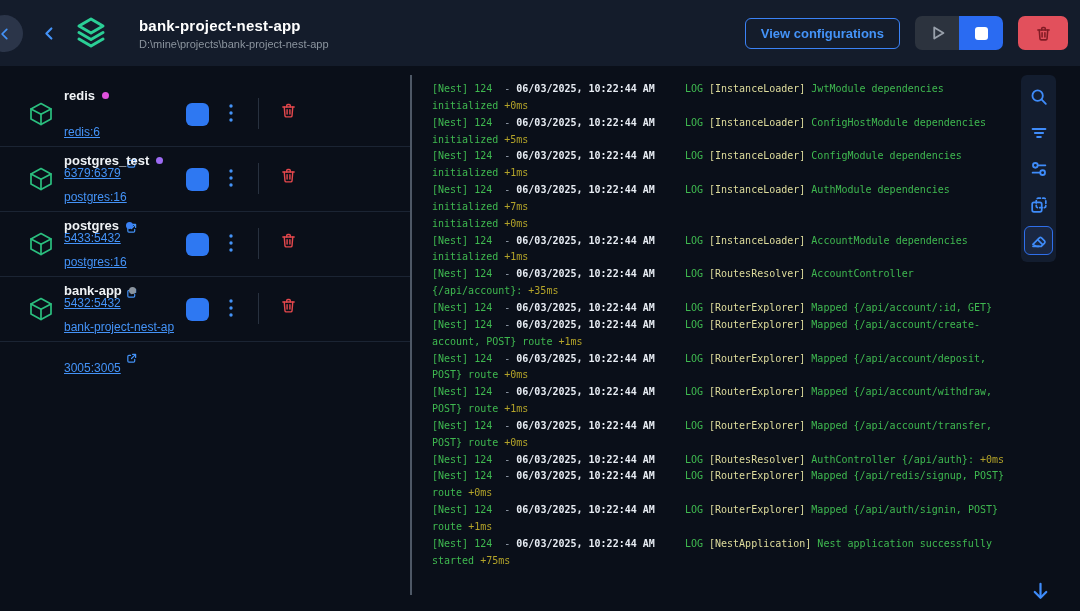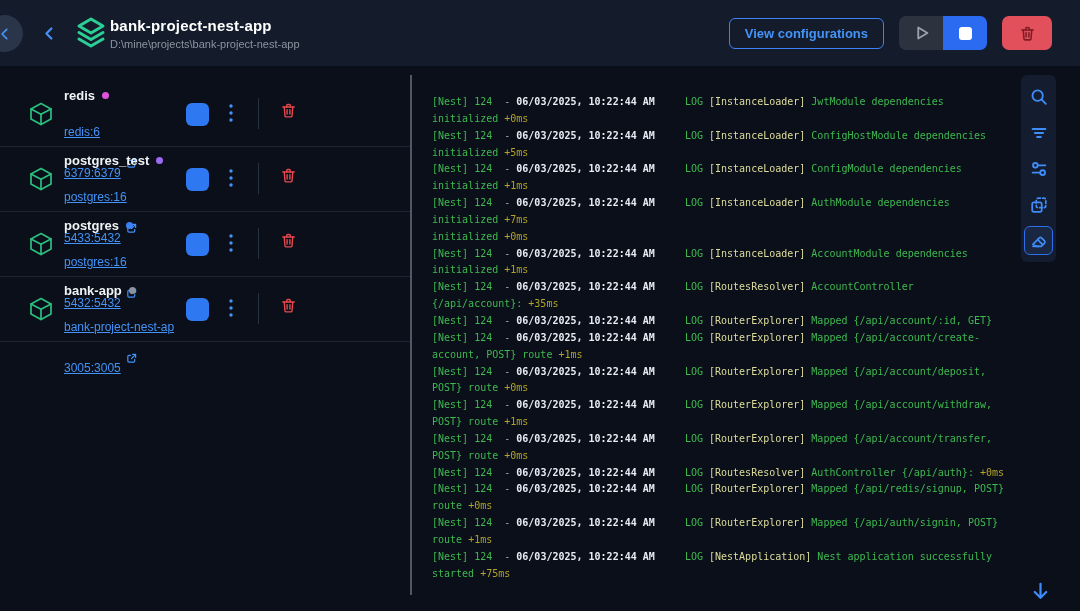--- a/index.html
+++ b/index.html
@@ -20,24 +20,24 @@
     position:absolute; left:-14px; top:15px; width:37px; height:37px;
     border-radius:50%; background:#2b3549; border:none;
     display:flex; align-items:center; justify-content:center;
     color:#4493f8; z-index:6; cursor:pointer;
   }
   .back-btn {
     margin-left:42px; background:none; border:none; color:#4493f8;
     display:flex; align-items:center; cursor:pointer;
   }
   .logo { margin-left:16px; display:flex; color:#2bcf96; }
-  .titles { margin-left:1px; }
+  .titles { margin-left:30px; }
   .title { font-size:15px; font-weight:bold; color:#ffffff; letter-spacing:.2px; }
   .path  { font-size:11px; color:#8b949e; margin-top:4px; }
-  .actions { margin-left:auto; margin-right:28px; display:flex; align-items:center; gap:15px; }
+  .actions { margin-left:auto; margin-right:12px; display:flex; align-items:center; gap:15px; }
   .btn-outline {
     height:31px; padding:0 15px; background:transparent;
     border:1px solid #3b82f6; color:#4493f8; border-radius:6px;
     font-size:13px; font-weight:bold; cursor:pointer;
     font-family:"Liberation Sans",sans-serif;
   }
   .seg { display:flex; }
   .seg button { width:44px; height:34px; border:none; display:flex; align-items:center; justify-content:center; cursor:pointer; }
   .seg-play { background:#2c333e; border-radius:7px 0 0 7px; color:#99a1ab; }
   .seg-stop { background:#2a6bf2; border-radius:0 7px 7px 0; }
@@ -62,21 +62,21 @@
   .ext { color:#4493f8; display:flex; }
   .rstop {
     position:absolute; left:186px; top:21px; width:23px; height:23px;
     background:#2e78f2; border:none; border-radius:6px; cursor:pointer;
   }
   .kebab { position:absolute; left:224px; top:18px; background:none; border:none; color:#4493f8; cursor:pointer; }
   .vsep { position:absolute; left:258px; top:16px; width:1px; height:31px; background:#28313f; }
   .rtrash { position:absolute; left:280px; top:20px; background:none; border:none; color:#e5484d; cursor:pointer; }
   
   .vdivider { position:absolute; left:410px; top:75px; height:520px; width:2px; background:#4e5866; }
-  #terminal { position:absolute; left:432px; top:94px; width:586px; }
+  #terminal { position:absolute; left:432px; top:81px; width:586px; }
   .tline { font-family:"DejaVu Sans Mono", monospace; font-size:10px; line-height:16.85px; white-space:pre; }
   .g { color:#3fb950; }
   .w { color:#e8edf4; font-weight:bold; }
   .d { color:#9aa4b2; }
   .c { color:#dedc9c; }
   .y { color:#b3a329; }
   
   .side-toolbar {
     position:absolute; right:24px; top:75px; width:35px;
     background:#131d2f; border-radius:6px; padding:7px 0;

